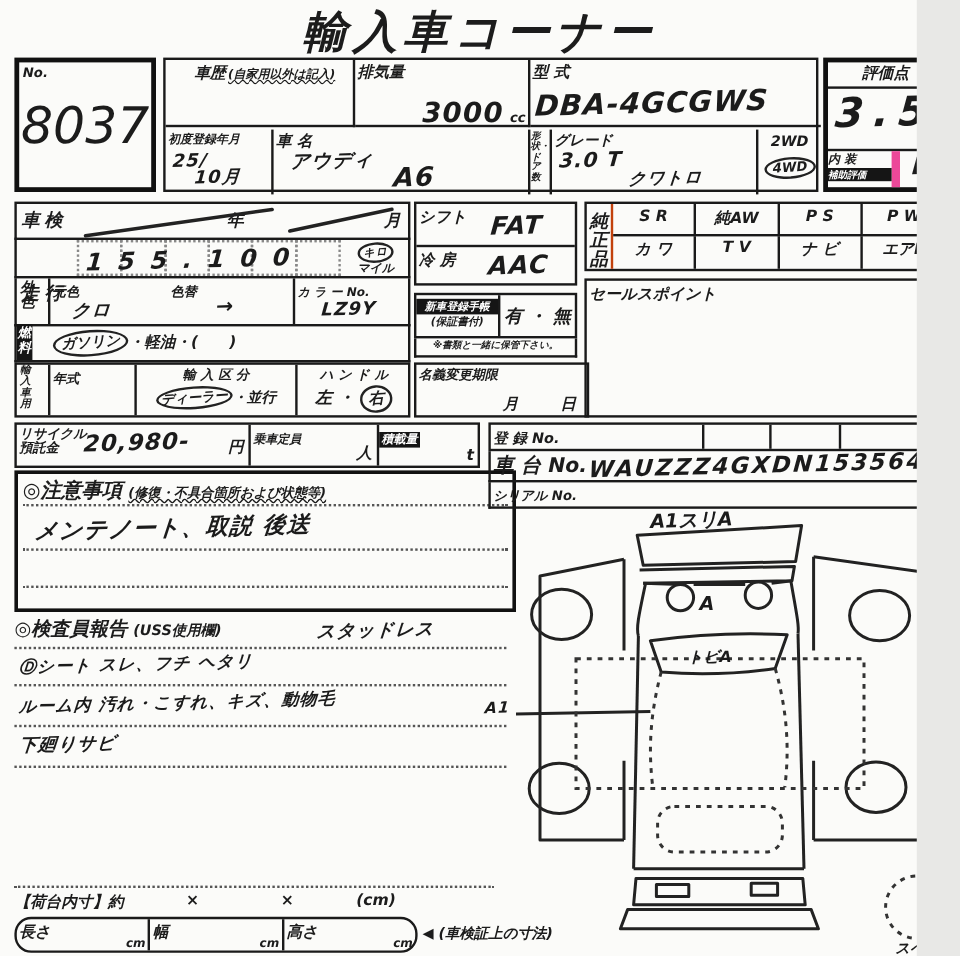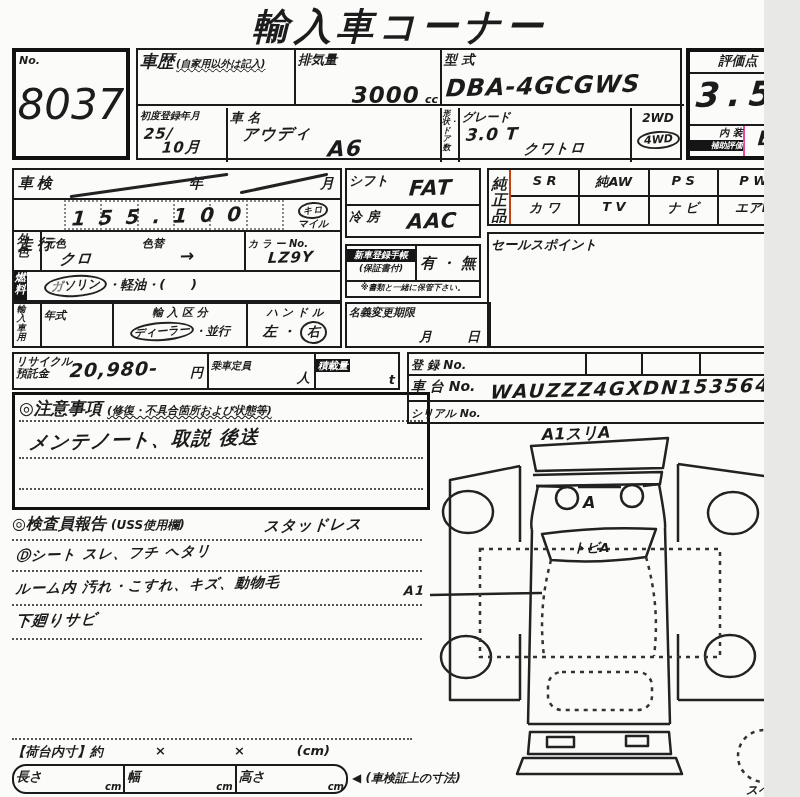--- a/index.html
+++ b/index.html
@@ -28,21 +28,21 @@
   <div class="abs lbl" style="left:180px;top:2px;width:440px;text-align:center;font-size:37px;letter-spacing:5px;">輸入車コーナー</div>
 
   <div class="abs b4" style="left:12px;top:48px;width:118px;height:112px;">
     <div class="abs lbl" style="left:3px;top:2px;font-size:11px;">No.</div>
     <div class="abs" style="left:0;top:28px;width:100%;text-align:center;font-size:42px;">8037</div>
   </div>
 
   <div class="abs b2" style="left:136px;top:48px;width:546px;height:112px;">
 
     <div class="abs" style="left:0;top:0;width:158px;height:56px;border-right:2px solid #1a1a1a;border-bottom:2px solid #1a1a1a;">
-      <span class="celllab" style="font-size:17px;">車歴</span><span class="lbl" style="font-size:10px;text-decoration:underline wavy;">(自家用以外は記入)</span>
+      <span class="celllab" style="font-size:13px;margin-left:22px;">車歴</span><span class="lbl" style="font-size:10px;text-decoration:underline wavy;">(自家用以外は記入)</span>
     </div>
     <div class="abs" style="left:158px;top:0;width:146px;height:56px;border-right:2px solid #1a1a1a;border-bottom:2px solid #1a1a1a;">
       <div class="celllab" style="font-size:13px;">排気量</div>
       <div class="abs" style="right:2px;bottom:-4px;">
         <span class="hw" style="font-size:23px;">3000</span>
         <span class="lbl" style="font-size:11px;">cc</span>
       </div>
     </div>
     <div class="abs" style="left:304px;top:0;width:242px;height:56px;border-bottom:2px solid #1a1a1a;">
       <div class="celllab" style="font-size:13px;">型  式</div>
@@ -70,21 +70,21 @@
     <div class="abs" style="left:494px;top:58px;width:52px;height:54px;text-align:center;">
       <div class="lbl" style="font-size:12px;margin-top:3px;">2WD</div>
       <div style="margin-top:3px;"><span class="circ lbl" style="font-size:11px;">4WD</span></div>
     </div>
   </div>
 
   <div class="abs b4" style="left:686px;top:48px;width:104px;height:112px;">
     <div class="lbl" style="font-size:13px;text-align:center;border-bottom:2px solid #1a1a1a;height:20px;">評価点</div>
     <div class="hw" style="font-size:34px;text-align:center;height:50px;letter-spacing:8px;">3.5</div>
     <div class="abs" style="left:0;bottom:0;width:100%;height:32px;border-top:2px solid #1a1a1a;display:flex;">
-      <div style="width:55%;border-right:2px solid #ec4899;text-align:right;">
+      <div style="width:55%;border-right:7px solid #ec4899;text-align:left;">
         <div class="lbl" style="font-size:10px;">内 装</div>
         <div class="lbl inv" style="font-size:8px;">補助評価</div>
       </div>
       <div class="hw" style="flex:1;text-align:center;font-size:20px;">B</div>
     </div>
   </div>
 
   <div class="abs b2" style="left:12px;top:168px;width:330px;height:32px;">
     <span class="lbl abs" style="left:4px;top:4px;font-size:15px;letter-spacing:4px;">車検</span>
     <span class="lbl abs" style="left:175px;top:5px;font-size:14px;">年</span>
@@ -266,21 +266,21 @@
     <span class="celllab" style="font-size:13px;">セールスポイント</span>
   </div>
 
   <div class="abs b2" style="left:407px;top:352px;width:383px;height:24px;">
     <span class="celllab" style="font-size:12px;">登 録 No.</span>
     <div class="abs" style="left:176px;top:0;width:2px;height:100%;background:#1a1a1a;"></div>
     <div class="abs" style="left:232px;top:0;width:2px;height:100%;background:#1a1a1a;"></div>
     <div class="abs" style="left:290px;top:0;width:2px;height:100%;background:#1a1a1a;"></div>
   </div>
   <div class="abs b2" style="left:407px;top:376px;width:383px;height:26px;border-top:none;">
-    <span class="celllab" style="font-size:14px;">車 台 No.</span>
+    <span class="celllab" style="font-size:17px;">車 台 No.</span>
     <span class="abs hw" style="left:82px;top:1px;font-size:19px;letter-spacing:2px;">WAUZZZ4GXDN153564</span>
   </div>
   <div class="abs b2" style="left:407px;top:402px;width:383px;height:22px;border-top:none;">
     <span class="celllab" style="font-size:11px;">シリアル No.</span>
   </div>
 
   <div class="abs" style="left:791px;top:158px;width:8px;height:285px;background:repeating-linear-gradient(180deg,#2a2a2a 0 7px,transparent 7px 14px);opacity:.8;"></div>
 
   <div class="abs" style="left:430px;top:424px;width:368px;height:372px;">
     <svg width="368" height="372" viewBox="0 0 368 372" style="position:absolute;left:0;top:0;">

